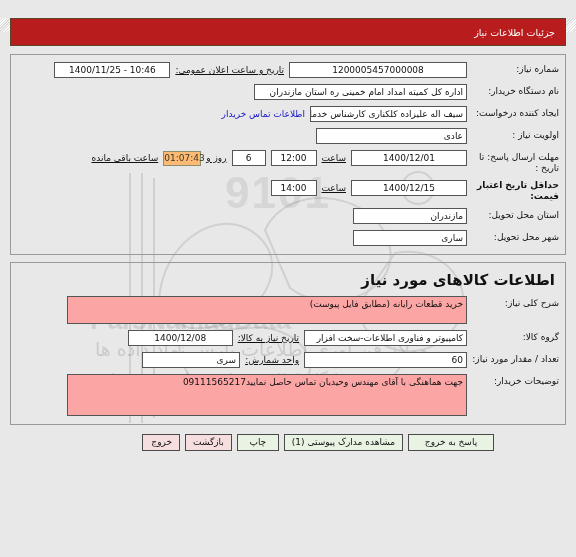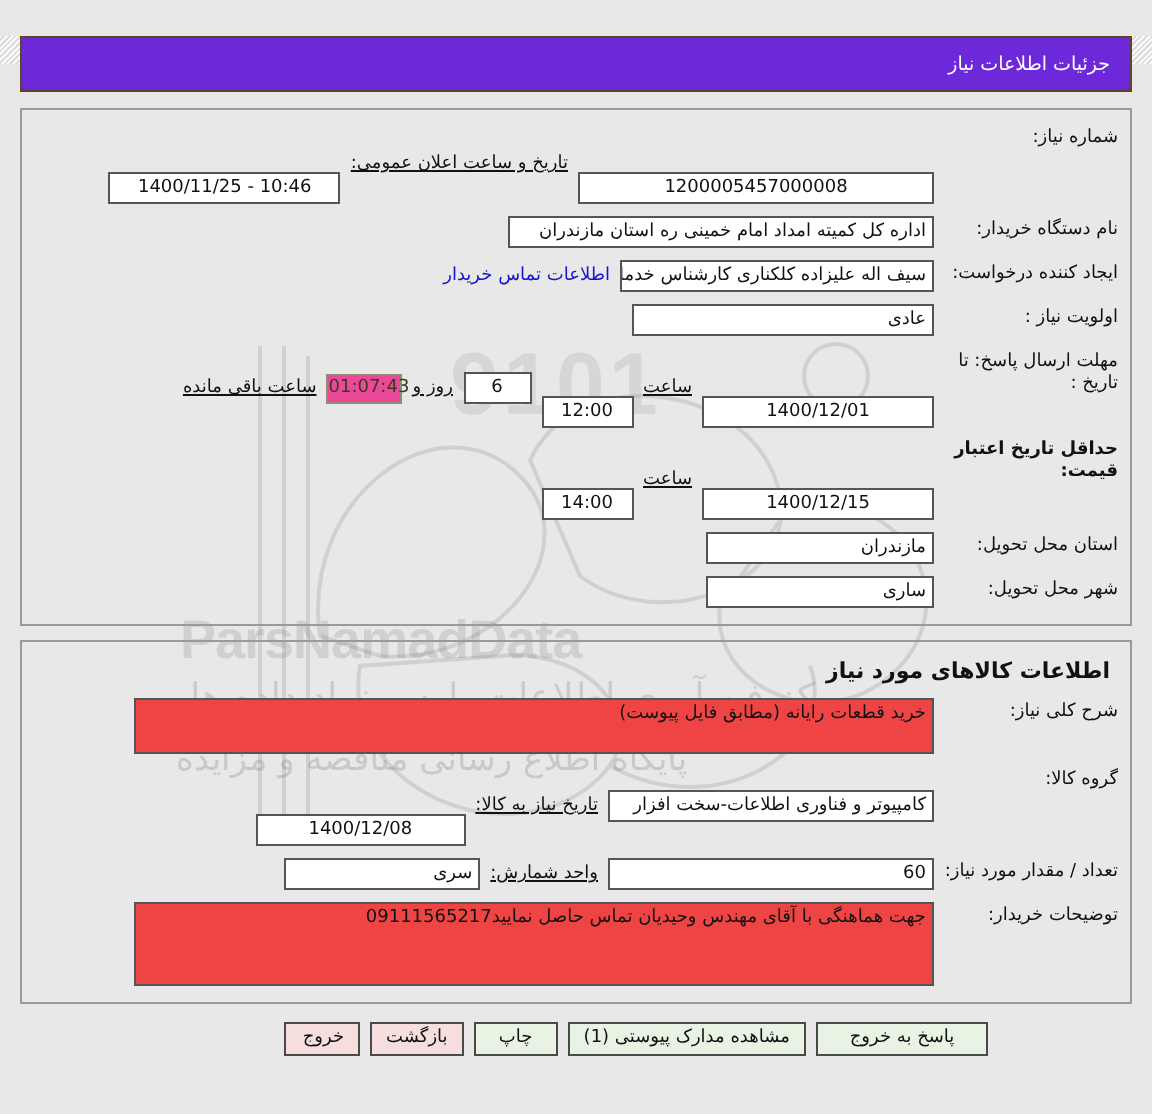--- a/index.html
+++ b/index.html
@@ -89,21 +89,21 @@
     top: 150px;
     left: 60px;
     opacity: .30;
   }
   
   .titlebar {
     position: relative;
     z-index: 2;
     margin: 18px 0 0 0;
     height: 28px;
-    background: #6d28d9;
+    background: #b91c1c;
     border: 1px solid #5c4528;
     box-sizing: border-box;
     display: flex;
     align-items: center;
     justify-content: flex-start;
     padding: 0 10px;
   }
   .titlebar .t {
     color: #ffffff;
     font-size: 9.5px;
@@ -114,21 +114,21 @@
     position: relative;
     z-index: 2;
     border: 1px solid #9a9a9a;
     background: transparent;
     box-sizing: border-box;
     margin-top: 8px;
     padding: 7px 6px 7px 6px;
   }
   .panel.p2 { margin-top: 7px; }
   .section-head {
-    font-size: 11px;
+    font-size: 15px;
     font-weight: bold;
     color: #111;
     margin: 1px 4px 7px 0;
   }
   
   .row {
     display: flex;
     align-items: flex-start;
     justify-content: flex-start;
     margin-bottom: 6px;
@@ -164,56 +164,56 @@
     line-height: 14px;
     font-size: 9px;
     padding: 0 3px;
     color: #111;
     text-align: right;
     font-family: "DejaVu Sans", "Liberation Sans", sans-serif;
     overflow: hidden;
     white-space: nowrap;
   }
   .inp.center { text-align: center; }
-  .inp.ltr { direction: ltr; text-align: center; margin-top: 24px; }
+  .inp.ltr { direction: ltr; text-align: center; }
   .w-num       { width: 178px; }
   .w-date-pub  { width: 116px; }
   .w-org       { width: 213px; }
   .w-creator   { width: 157px; }
   .w-priority  { width: 151px; }
   .w-date      { width: 116px; }
   .w-time      { width: 46px; }
   .w-days      { width: 34px; }
   .w-prov      { width: 114px; }
   .w-city      { width: 114px; }
   .w-group     { width: 163px; }
   .w-needdate  { width: 105px; }
   .w-qty       { width: 163px; padding-left: 40px; }
   .w-unit      { width: 98px; }
   .ta {
-    background: #ef4444;
+    background: #fca5a5;
     border: 1px solid #555;
     box-sizing: border-box;
     font-size: 9px;
     padding: 2px 3px;
     color: #111;
     text-align: right;
     overflow: hidden;
   }
   .ta-desc  { width: 400px; height: 28px; }
   .ta-spec  { width: 400px; height: 55px; }
   .ta-buyer { width: 400px; height: 42px; }
   .mini-lbl {
     font-size: 9px;
     color: #111;
     white-space: nowrap;
     text-decoration: underline;
   }
   .timer {
-    background: #ec4899;
+    background: #fdba74;
     border: 1px solid #8d8d70;
     height: 15px;
     line-height: 13px;
     box-sizing: border-box;
     width: 38px;
     text-align: center;
     font-size: 9px;
     direction: ltr;
     color: #3a3a22;
   }

